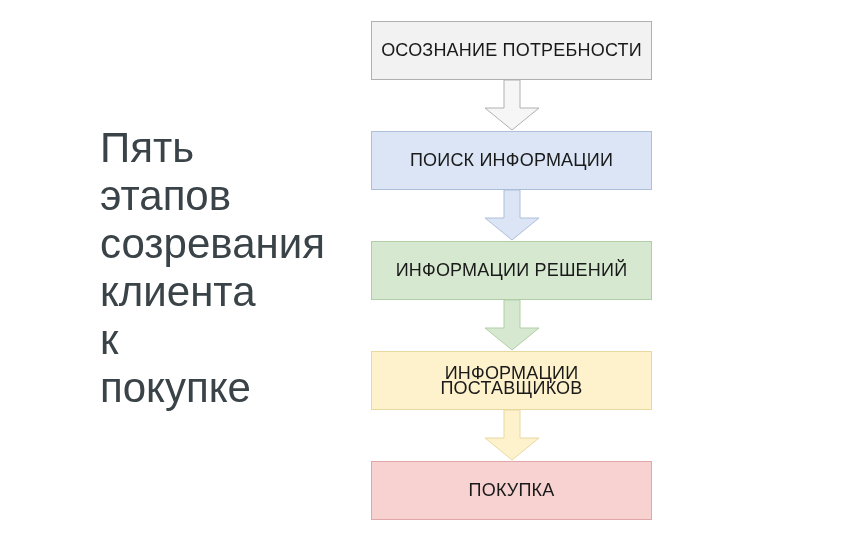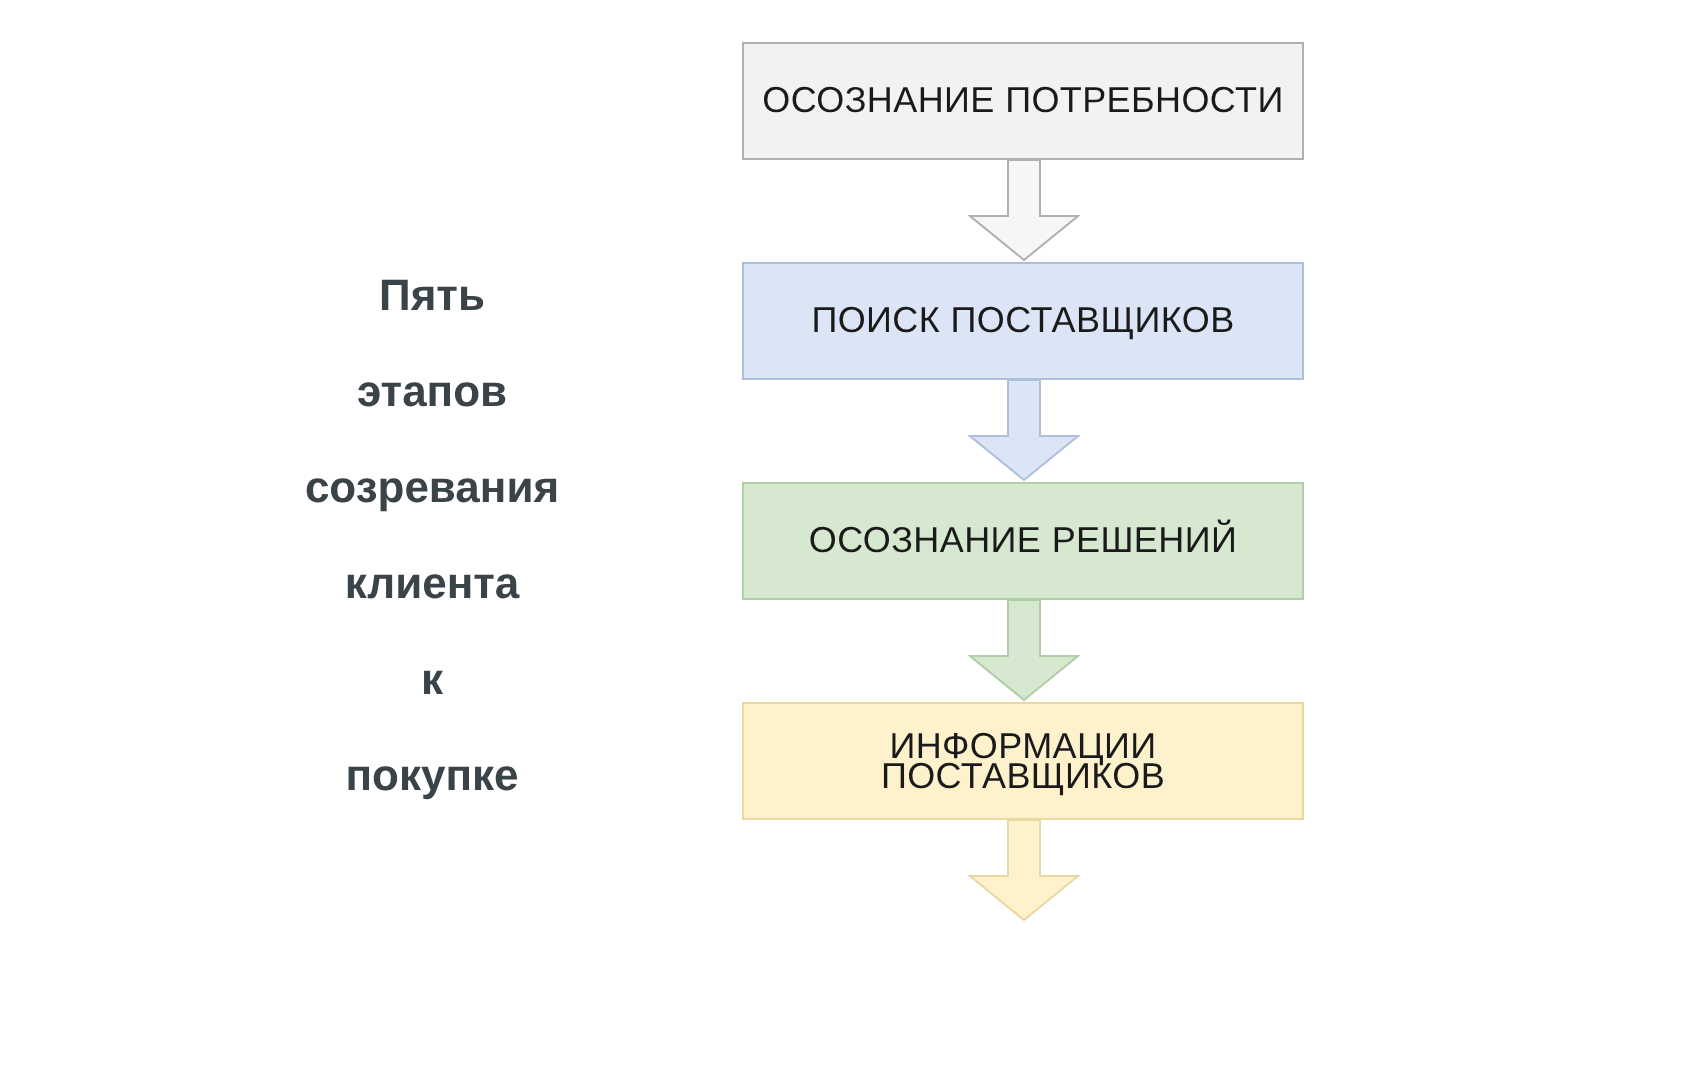--- a/index.html
+++ b/index.html
@@ -19,24 +19,24 @@
     height: 541px;
     background: #ffffff;
   }
 
   
   #headline {
     position: absolute;
     left: 100px;
     top: 124px;
     width: 232px;
-    text-align: center;
-    font-size: 22px;
+    text-align: left;
+    font-size: 42px;
     line-height: 48px;
-    font-weight: bold;
+    font-weight: normal;
     color: #3a4348;
     letter-spacing: 0px;
     white-space: pre-line;
   }
 
   
   #flow {
     position: absolute;
     left: 371px;
     top: 21px;
@@ -105,44 +105,47 @@
       <span class="flow-label">ОСОЗНАНИЕ ПОТРЕБНОСТИ</span>
     </div>
 
     <div class="flow-arrow arrow-0">
       <svg viewBox="0 0 56 51" xmlns="http://www.w3.org/2000/svg">
         <polygon points="20,0 36,0 36,28 55,28 28,50 1,28 20,28" fill="#f6f6f6" stroke="#b0b0b0" stroke-width="1"></polygon>
       </svg>
     </div>
 
     <div class="flow-step step-1" style="background: rgb(219, 229, 245); border-color: rgb(174, 191, 218);">
-      <span class="flow-label">ПОИСК ПОСТАВЩИКОВ</span>
+      <span class="flow-label">ПОИСК ИНФОРМАЦИИ</span>
     </div>
 
     <div class="flow-arrow arrow-1">
       <svg viewBox="0 0 56 51" xmlns="http://www.w3.org/2000/svg">
         <polygon points="20,0 36,0 36,28 55,28 28,50 1,28 20,28" fill="#dbe5f5" stroke="#aebfda" stroke-width="1"></polygon>
       </svg>
     </div>
 
     <div class="flow-step step-2" style="background: rgb(214, 232, 208); border-color: rgb(176, 207, 166);">
-      <span class="flow-label">ОСОЗНАНИЕ РЕШЕНИЙ</span>
+      <span class="flow-label">ИНФОРМАЦИИ РЕШЕНИЙ</span>
     </div>
 
     <div class="flow-arrow arrow-2">
       <svg viewBox="0 0 56 51" xmlns="http://www.w3.org/2000/svg">
         <polygon points="20,0 36,0 36,28 55,28 28,50 1,28 20,28" fill="#d6e8d0" stroke="#b0cfa6" stroke-width="1"></polygon>
       </svg>
     </div>
 
     <div class="flow-step step-3" style="background: rgb(253, 242, 204); border-color: rgb(232, 217, 160);">
       <span class="flow-label">ИНФОРМАЦИИ ПОСТАВЩИКОВ</span>
     </div>
 
     <div class="flow-arrow arrow-3">
       <svg viewBox="0 0 56 51" xmlns="http://www.w3.org/2000/svg">
         <polygon points="20,0 36,0 36,28 55,28 28,50 1,28 20,28" fill="#fdf2cc" stroke="#e8d9a0" stroke-width="1"></polygon>
       </svg>
     </div>
 
+    <div class="flow-step step-4" style="background: rgb(248, 209, 209); border-color: rgb(223, 167, 167);">
+      <span class="flow-label">ПОКУПКА</span>
+    </div>
 
   </div>
 </div>
 
 </body></html>

